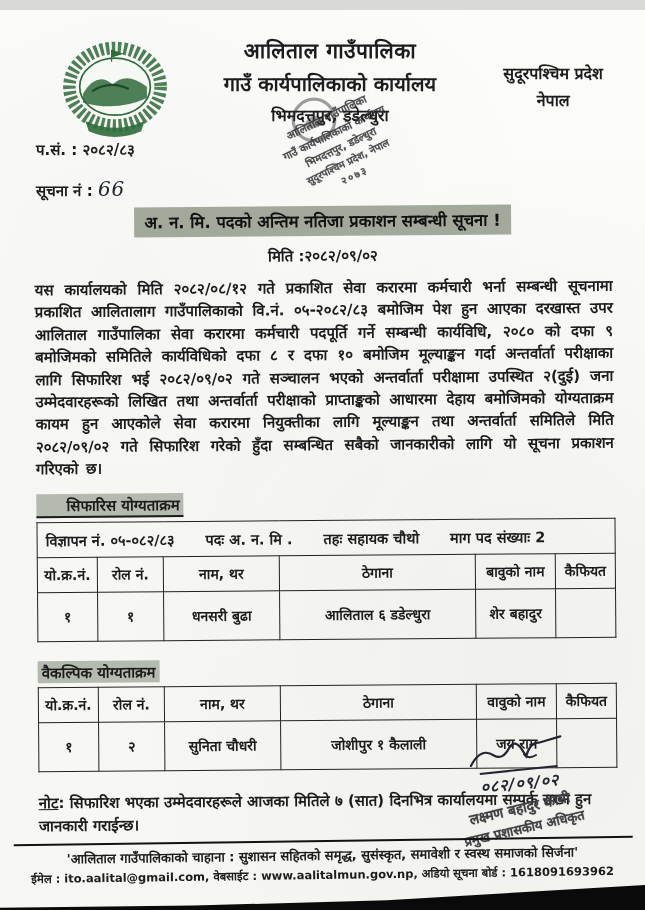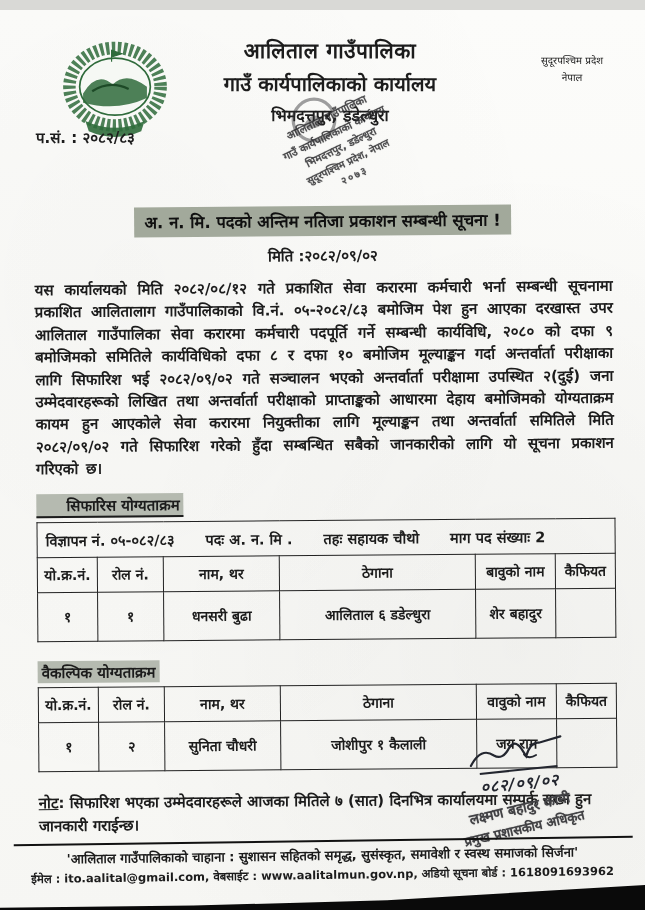--- a/index.html
+++ b/index.html
@@ -11,36 +11,36 @@
       linear-gradient(#fcfcfa, #f6f6f3);
     font-family:"DejaVu Sans", sans-serif;color:#1c1c1c;
   }
   
   .hdr{position:relative;height:150px;}
   .emblem{position:absolute;left:58px;top:26px;width:114px;height:106px;}
   .hdr-center{position:absolute;left:165px;top:26px;width:330px;text-align:center;}
   .hdr-line1{font-size:21px;font-weight:bold;letter-spacing:.5px;}
   .hdr-line2{font-size:20px;font-weight:bold;margin-top:6px;}
   .hdr-line3{font-size:16px;font-weight:bold;margin-top:7px;}
-  .hdr-right{position:absolute;right:42px;top:42px;text-align:center;font-size:10px;font-weight:normal;line-height:1.7;}
+  .hdr-right{position:absolute;right:42px;top:50px;text-align:center;font-size:16px;font-weight:bold;line-height:1.7;}
   
   .stamp{
     position:absolute;left:248px;top:96px;width:185px;text-align:center;
     transform:rotate(-26deg);transform-origin:center;
     color:rgba(45,45,48,.78);font-weight:bold;line-height:1.55;
     text-shadow:0 0 1px rgba(45,45,48,.35);pointer-events:none;
   }
   .stamp .s1{font-size:11px;}
   .stamp .s2{font-size:10.5px;}
   .stamp .s3{font-size:10.5px;}
   .stamp .s4{font-size:10px;}
   .stamp .s5{font-size:10px;letter-spacing:2px;}
   .stamp-emblem{position:absolute;left:288px;top:84px;width:52px;height:52px;opacity:.75;}
   
-  .refs{position:absolute;left:36px;top:112px;font-size:15px;font-weight:bold;line-height:2.2;}
+  .refs{position:absolute;left:36px;top:124px;font-size:15px;font-weight:bold;line-height:2.2;}
   .hand{font-family:"DejaVu Serif", serif;font-style:italic;font-weight:normal;font-size:20px;color:#20242e;letter-spacing:1px;}
   
   .lower{position:relative;margin-top:46px;transform:rotate(-0.45deg);transform-origin:50% 0;}
   .title-row{text-align:center;}
   .title-hl{display:inline-block;background:#a2a99b;padding:3px 10px 4px;font-size:16.5px;font-weight:bold;color:#101010;}
   .date-line{text-align:center;font-size:15px;font-weight:bold;margin-top:9px;}
   .body-par{margin:12px 33px 0 34px;text-align:justify;font-size:15px;font-weight:600;line-height:22.4px;word-spacing:2.5px;}
   .sec-head{margin:13px 0 4px 34px;}
   .hl{display:inline-block;background:#b5bab0;font-size:15px;font-weight:bold;padding:1px 4px;}
   .hl.underlined{border-bottom:2px solid #1c1c1c;padding-left:30px;}
@@ -107,20 +107,21 @@
   <div class="stamp">
     <div class="s1">आलिताल गाउँपालिका</div>
     <div class="s2">गाउँ कार्यपालिकाको कार्यालय</div>
     <div class="s3">भिमदत्तपुर, डडेल्धुरा</div>
     <div class="s4">सुदूरपश्चिम प्रदेश, नेपाल</div>
     <div class="s5">२०७३</div>
   </div>
 
   <div class="refs">
     <div><span>प.सं. : </span><span>२०८२/८३</span></div>
+    <div><span>सूचना नं : </span><span class="hand">66</span></div>
   </div>
 
   <div class="lower">
 
     <div class="title-row">
       <span class="title-hl">अ. न. मि. पदको अन्तिम नतिजा प्रकाशन सम्बन्धी सूचना !</span>
     </div>
     <div class="date-line">मिति :२०८२/०९/०२</div>
 
     <p class="body-par">यस कार्यालयको मिति २०८२/०८/१२ गते प्रकाशित सेवा करारमा कर्मचारी भर्ना सम्बन्धी सूचनामा प्रकाशित आलितालाग गाउँपालिकाको वि.नं. ०५-२०८२/८३ बमोजिम पेश हुन आएका दरखास्त उपर आलिताल गाउँपालिका सेवा करारमा कर्मचारी पदपूर्ति गर्ने सम्बन्धी कार्यविधि, २०८० को दफा ९ बमोजिमको समितिले कार्यविधिको दफा ८ र दफा १० बमोजिम मूल्याङ्कन गर्दा अन्तर्वार्ता परीक्षाका लागि सिफारिश भई २०८२/०९/०२ गते सञ्चालन भएको अन्तर्वार्ता परीक्षामा उपस्थित २(दुई) जना उम्मेदवारहरूको लिखित तथा अन्तर्वार्ता परीक्षाको प्राप्ताङ्कको आधारमा देहाय बमोजिमको योग्यताक्रम कायम हुन आएकोले सेवा करारमा नियुक्तीका लागि मूल्याङ्कन तथा अन्तर्वार्ता समितिले मिति २०८२/०९/०२ गते सिफारिश गरेको हुँदा सम्बन्धित सबैको जानकारीको लागि यो सूचना प्रकाशन गरिएको छ।</p>

